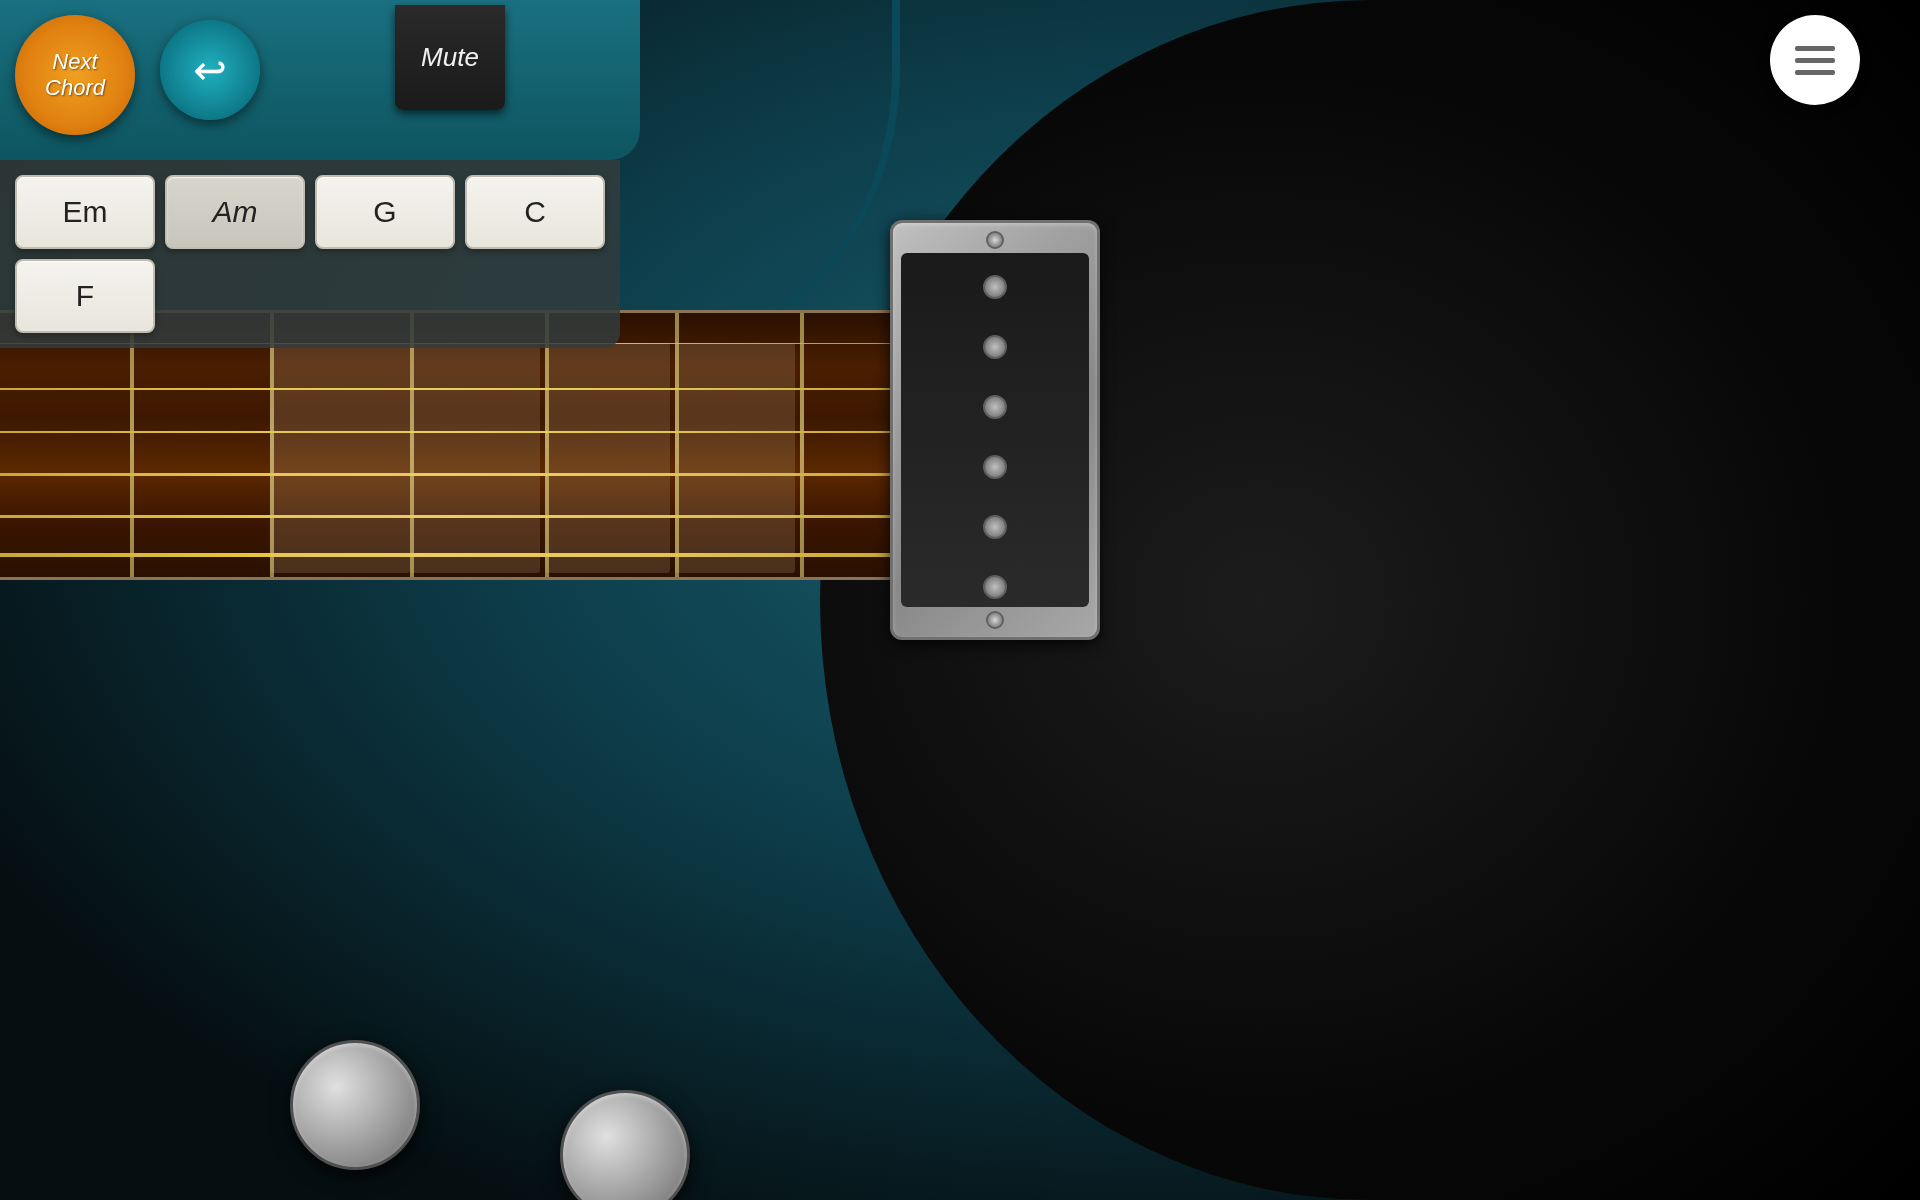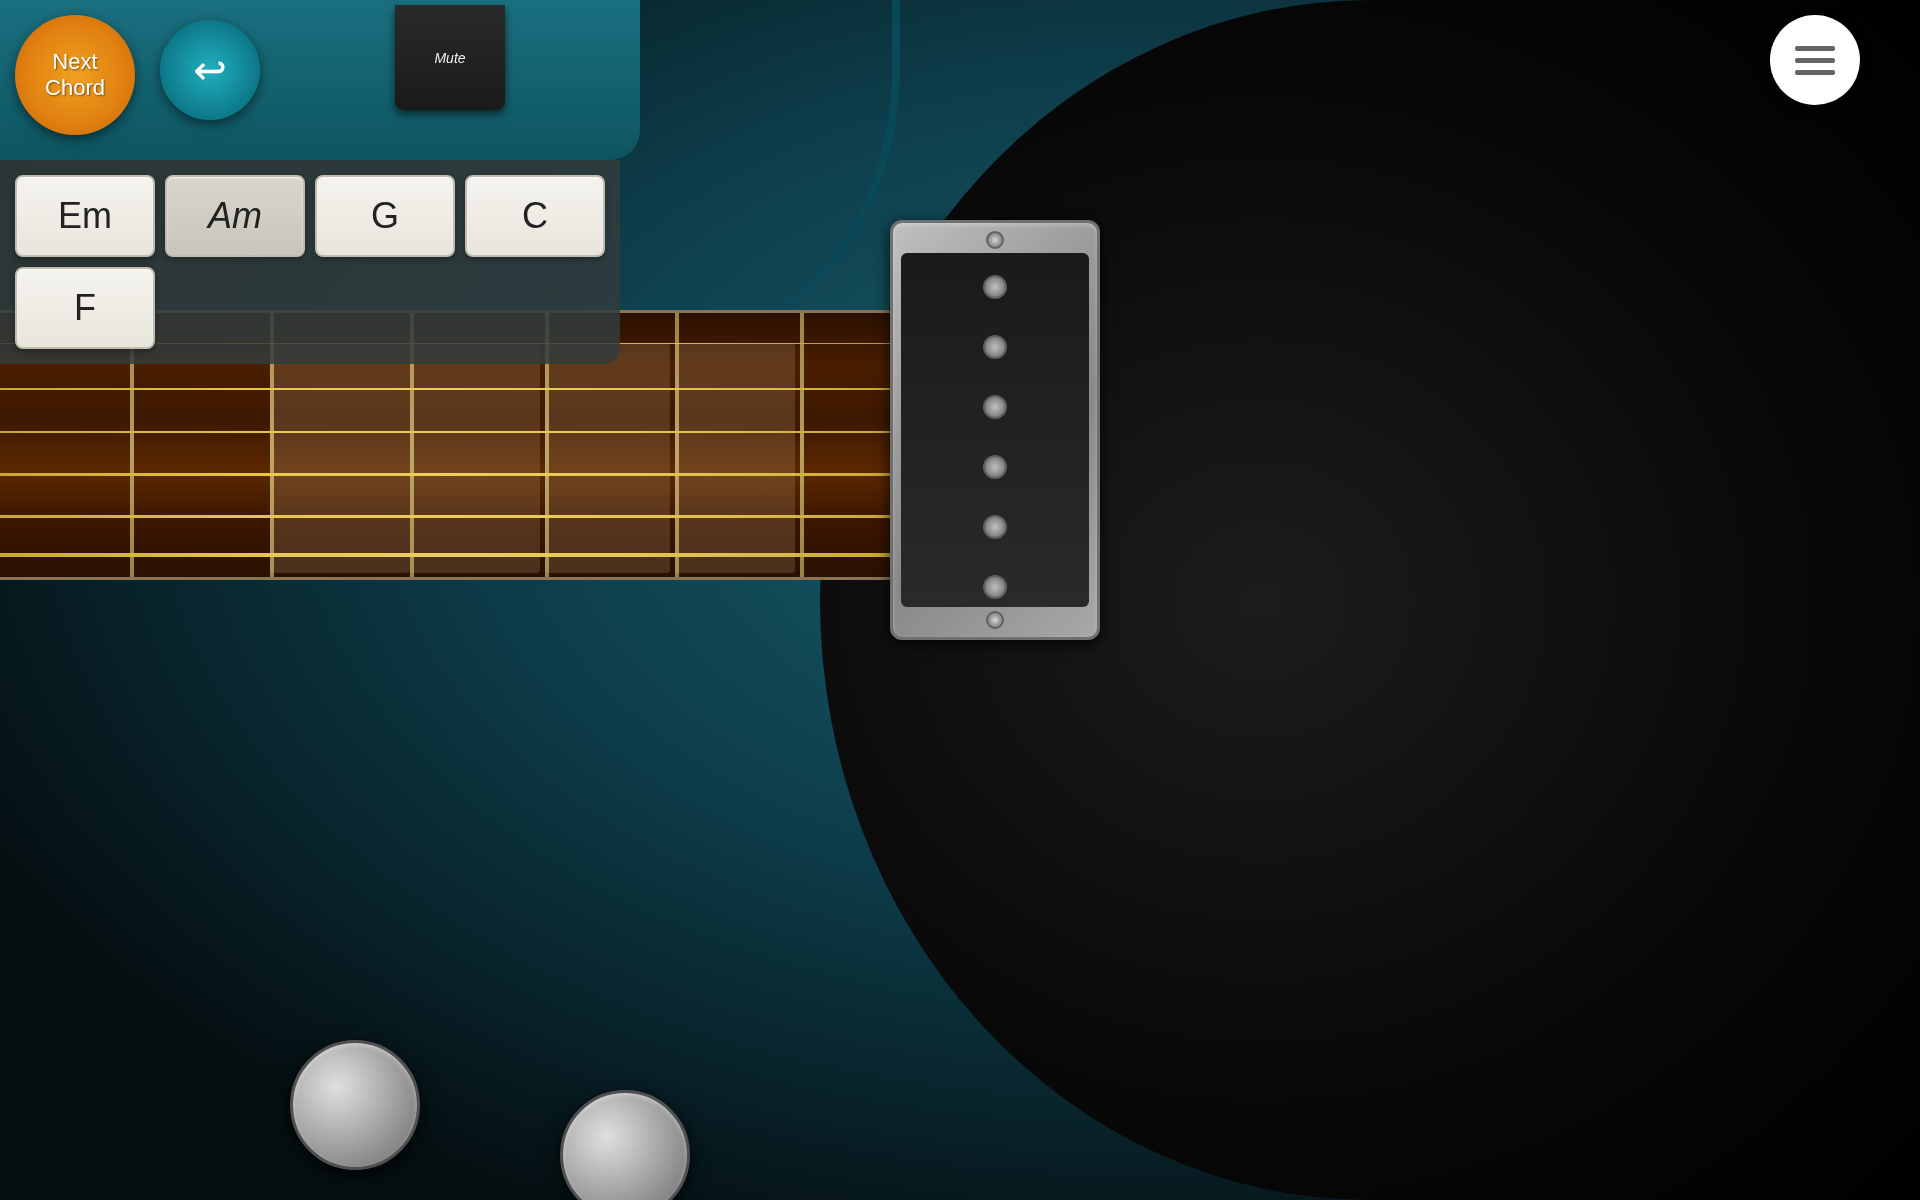--- a/index.html
+++ b/index.html
@@ -127,20 +127,21 @@
       border: none;
       cursor: pointer;
       display: flex;
       align-items: center;
       justify-content: center;
       box-shadow: 0 4px 12px rgba(0,0,0,0.5);
     }
 
     .next-chord-text {
       color: white;
+      font-style: italic;
       font-size: 22px;
       text-align: center;
       line-height: 1.2;
       text-shadow: 1px 1px 2px rgba(0,0,0,0.5);
     }
 
     
     .back-btn {
       position: absolute;
       top: 20px;
@@ -175,21 +176,21 @@
       cursor: pointer;
       display: flex;
       align-items: center;
       justify-content: center;
       border-radius: 0 0 8px 8px;
       box-shadow: 0 4px 8px rgba(0,0,0,0.6);
     }
 
     .mute-text {
       color: #f0f0f0;
-      font-size: 14px;
+      font-size: 26px;
       font-style: italic;
     }
 
     
     .chord-grid {
       position: absolute;
       top: 160px;
       left: 0;
       width: 620px;
       background: rgba(50, 60, 60, 0.85);
@@ -198,21 +199,21 @@
       display: grid;
       grid-template-columns: repeat(4, 1fr);
       gap: 10px;
     }
 
     .chord-btn {
       background: linear-gradient(180deg, #f5f3ee 0%, #e8e5dc 100%);
       border: 2px solid #c0bdb0;
       border-radius: 8px;
       padding: 18px 10px;
-      font-size: 36px;
+      font-size: 30px;
       font-weight: 500;
       color: #222;
       cursor: pointer;
       text-align: center;
       box-shadow: 0 3px 6px rgba(0,0,0,0.3), inset 0 1px 2px rgba(255,255,255,0.8);
       transition: background 0.1s;
     }
 
     .chord-btn.active {
       background: linear-gradient(180deg, #d8d5cc 0%, #c8c5bc 100%);

